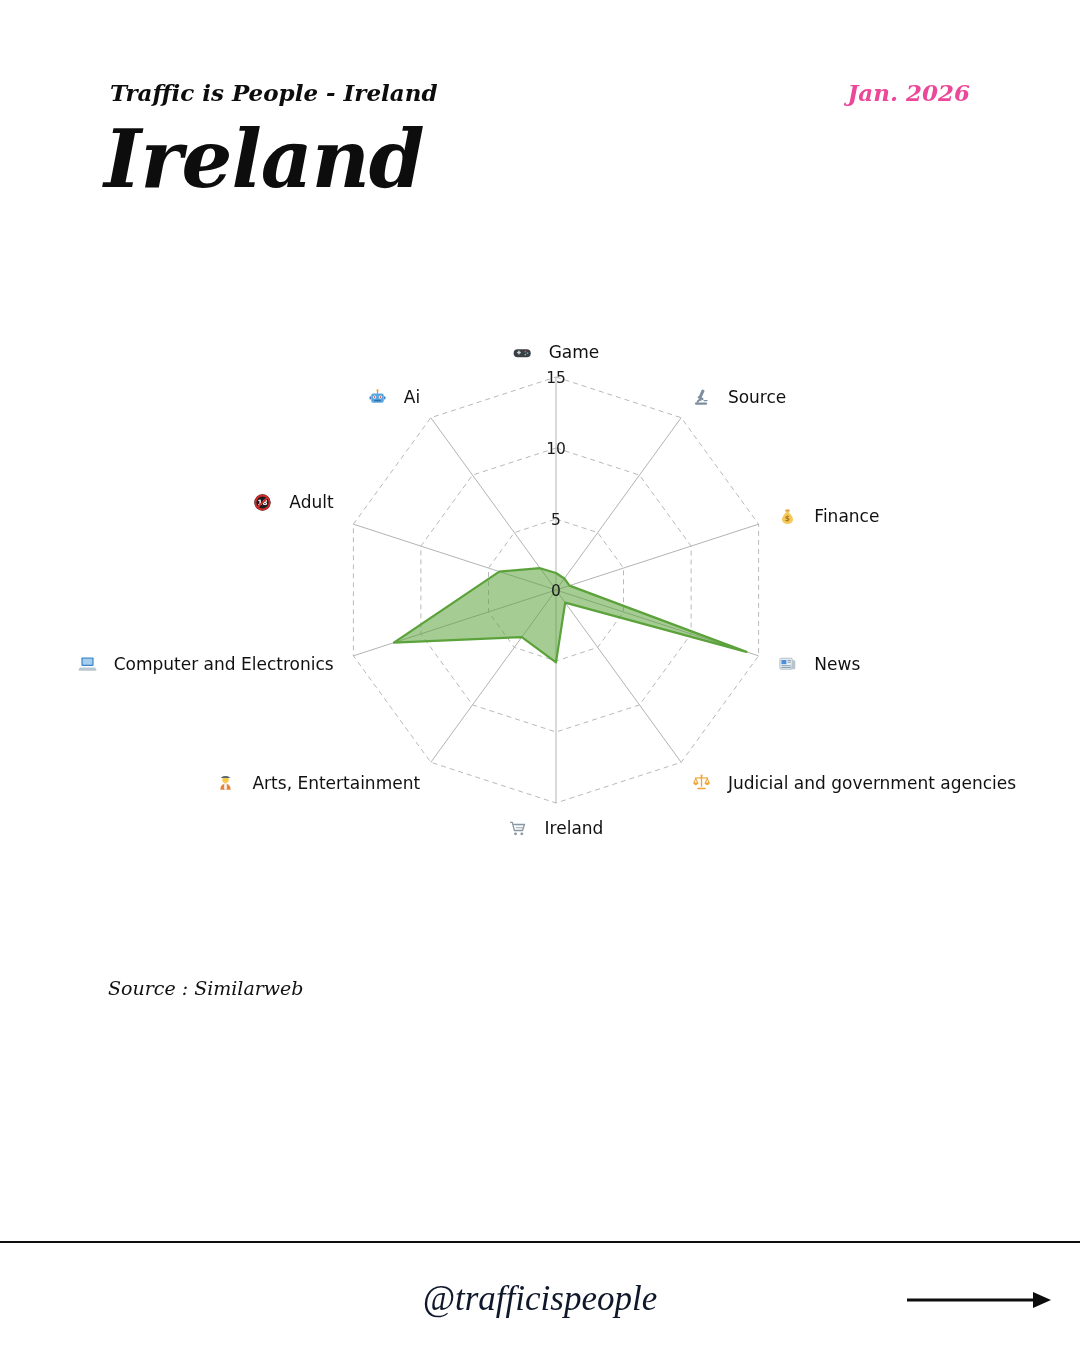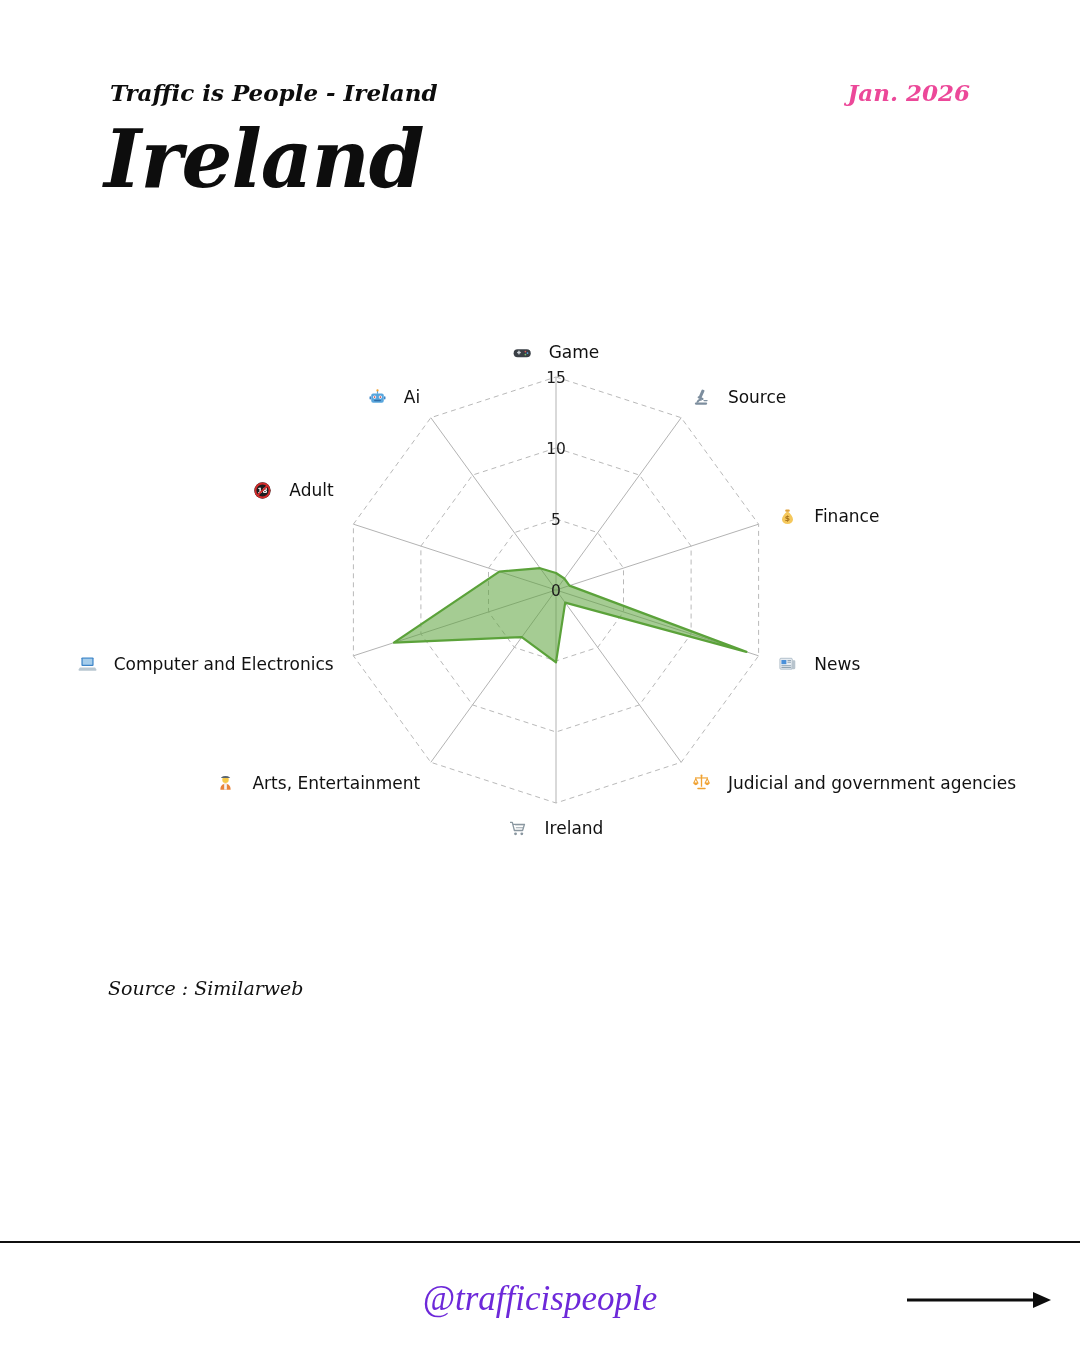--- a/index.html
+++ b/index.html
@@ -26,21 +26,21 @@
   .cat-label .icon svg{width:19px;height:19px;}
 
   .source{position:absolute;left:108px;top:977px;
           font-family:"DejaVu Serif",serif;font-style:italic;
           font-size:19px;color:#111;}
 
   .footer-divider{position:absolute;left:0;top:1241px;width:1080px;height:2px;
                   background:#0f0f0f;}
   .handle{position:absolute;left:540px;top:1299px;transform:translate(-50%,-50%);
           font-family:"Liberation Serif","DejaVu Serif",serif;font-style:italic;
-          font-size:35px;color:#6d28d9;text-align:right;}
+          font-size:35px;color:#0f172a;text-align:right;}
   .arrow{position:absolute;left:905px;top:1288px;}
 </style>
 </head>
 <body>
 
 <div class="page">
 
   <div class="brand">Traffic is People - Ireland</div>
   <div class="date">Jan. 2026</div>
   <h1 class="title">Ireland</h1>
@@ -160,21 +160,21 @@
         <div class="cat-label" style="top: 663.546px; right: 746.351px; transform: translateY(-50%);">
           <span class="icon">
             <svg viewBox="0 0 20 20">
               <rect x="3.6" y="3.6" width="12.8" height="9" rx="1" fill="#3d85c8"></rect>
               <rect x="4.9" y="4.9" width="10.2" height="6.4" fill="#a6cdeb"></rect>
               <path d="M2 14.2 h16 l1.4 2.2 a0.8 0.8 0 0 1-0.7 1.2 H1.3 a0.8 0.8 0 0 1-0.7-1.2z" fill="#b9c7d1"></path>
             </svg>
           </span>
           <span>Computer and Electronics</span>
         </div>
-        <div class="cat-label" style="top: 490px; right: 746.351px; transform: translateY(-50%);">
+        <div class="cat-label" style="top: 502px; right: 746.351px; transform: translateY(-50%);">
           <span class="icon">
             <svg viewBox="0 0 20 20">
               <circle cx="10" cy="10" r="8.6" fill="#1d1d1f"></circle>
               <text x="10" y="13" text-anchor="middle" font-size="7.5" font-weight="bold" fill="#ffffff" font-family="DejaVu Sans,sans-serif">18</text>
               <circle cx="10" cy="10" r="7.4" fill="none" stroke="#cf2b2b" stroke-width="2"></circle>
               <line x1="4.8" y1="15.2" x2="15.2" y2="4.8" stroke="#cf2b2b" stroke-width="2"></line>
             </svg>
           </span>
           <span>Adult</span>
         </div>

